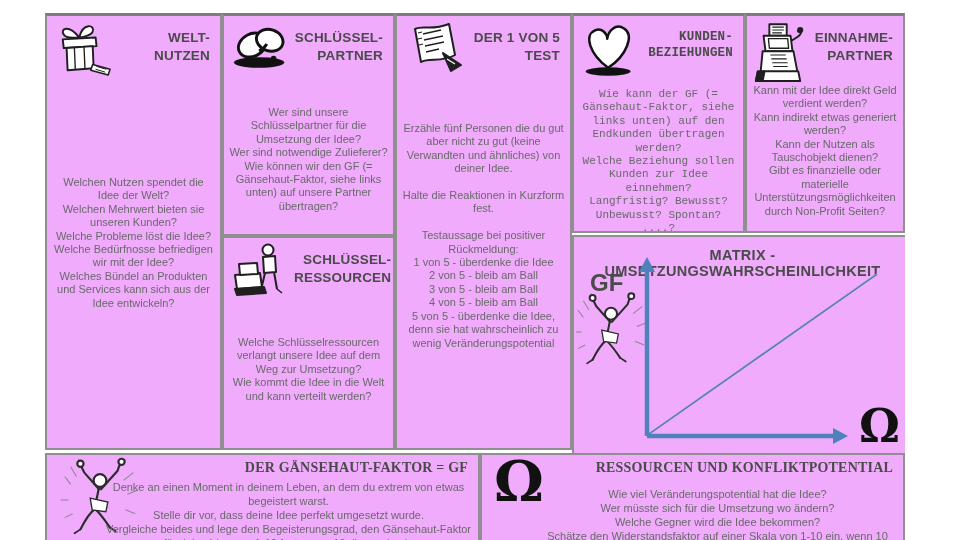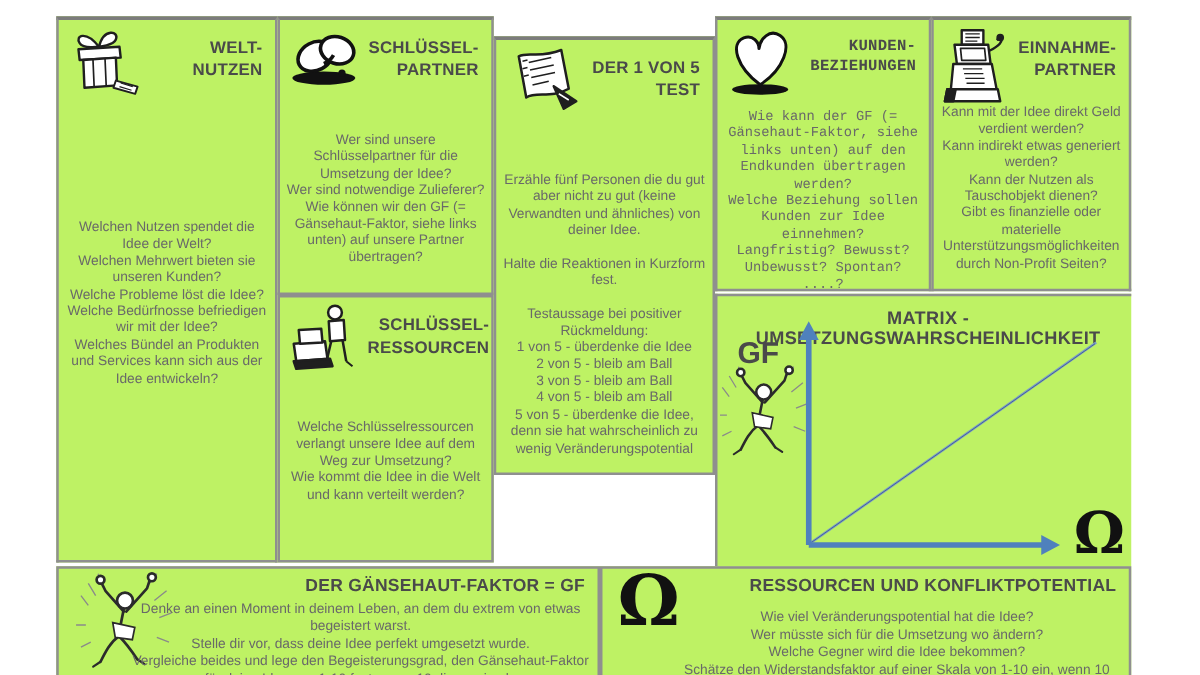--- a/index.html
+++ b/index.html
@@ -1,40 +1,40 @@
 <!DOCTYPE html>
 <html lang="de"><head>
 <meta charset="utf-8">
 <style>
   html,body{margin:0;padding:0;background:#ffffff;}
   .page{
     position:relative;width:960px;height:540px;overflow:hidden;background:#ffffff;
     font-family:"Liberation Sans","DejaVu Sans",sans-serif;
   }
   .panel{
-    position:absolute;background:#bef264;border:2px solid #8f8f8f;box-sizing:border-box;
+    position:absolute;background:#f0abfc;border:2px solid #8f8f8f;box-sizing:border-box;
   }
   .panel.toprow{border-top:3px solid #7c7c7c;}
   .phead{position:relative;display:flex;align-items:flex-start;padding:5px 6px 0 6px;}
   .picon{flex:0 0 auto;display:block;}
   .ptitle{
     flex:1 1 auto;margin:0;padding-top:8px;padding-right:4px;
     text-align:right;font-size:13.5px;font-weight:bold;line-height:1.3;
     color:#4a4a4a;white-space:pre-line;letter-spacing:.2px;
   }
   .ptitle.small{font-size:12.5px;}
   .pbody{
     position:absolute;left:5px;right:5px;margin:0;
     text-align:center;font-size:11px;line-height:1.22;color:#696969;white-space:pre-line;
   }
   
   .p-welt{left:45px;top:13px;width:177px;height:437px;}
   .p-partner{left:222px;top:13px;width:173px;height:223px;}
   .p-ressourcen{left:222px;top:236px;width:173px;height:214px;}
-  .p-test{left:395px;top:29px;width:177px;height:351px;}
+  .p-test{left:395px;top:13px;width:177px;height:437px;}
   .p-kunden{left:572px;top:13px;width:173px;height:220px;font-family:Liberation Mono, monospace;}
   .p-einnahme{left:745px;top:13px;width:160px;height:220px;}
   .p-matrix{left:572px;top:235px;width:333px;height:218px;border:none;border-left:2px solid #8f8f8f;border-top:2px solid #8f8f8f;}
   .p-gf{left:45px;top:453px;width:435px;height:95px;}
   .p-widerstand{left:480px;top:453px;width:425px;height:95px;}
   
   .p-welt .pbody{top:160px;}
   .p-partner .pbody{top:90px;text-align:center;}
   .p-ressourcen .pbody{top:98px;}
   .p-test .pbody{top:106px;}
@@ -48,21 +48,21 @@
   .gf-label{position:absolute;left:16px;top:32px;font-size:24px;font-weight:bold;color:#4a4a4a;}
   .matrix-person{position:absolute;left:2px;top:52px;}
   .matrix-axes{position:absolute;left:0;top:0;}
   .omega{
     font-family:"DejaVu Serif","Liberation Serif",serif;font-weight:bold;color:#111;line-height:1;
   }
   .matrix-omega{position:absolute;left:285px;top:166px;font-size:46px;}
   
   .bhead-title{
     position:absolute;top:5px;right:10px;margin:0;font-size:14px;font-weight:bold;
-    color:#4a4a4a;letter-spacing:.2px;text-align:center;
+    color:#4a4a4a;letter-spacing:.2px;text-align:center;font-family:Liberation Serif, serif;
   }
   .p-gf .picon{position:absolute;left:12px;top:0;}
   .p-gf .pbody{left:58px;right:6px;top:26px;line-height:1.27;}
   .widerstand-omega{position:absolute;left:12px;top:-2px;font-size:56px;}
   .p-widerstand .pbody{left:60px;right:10px;top:33px;line-height:1.27;}
   svg{display:block;}
 </style>
 </head>
 <body>
 

